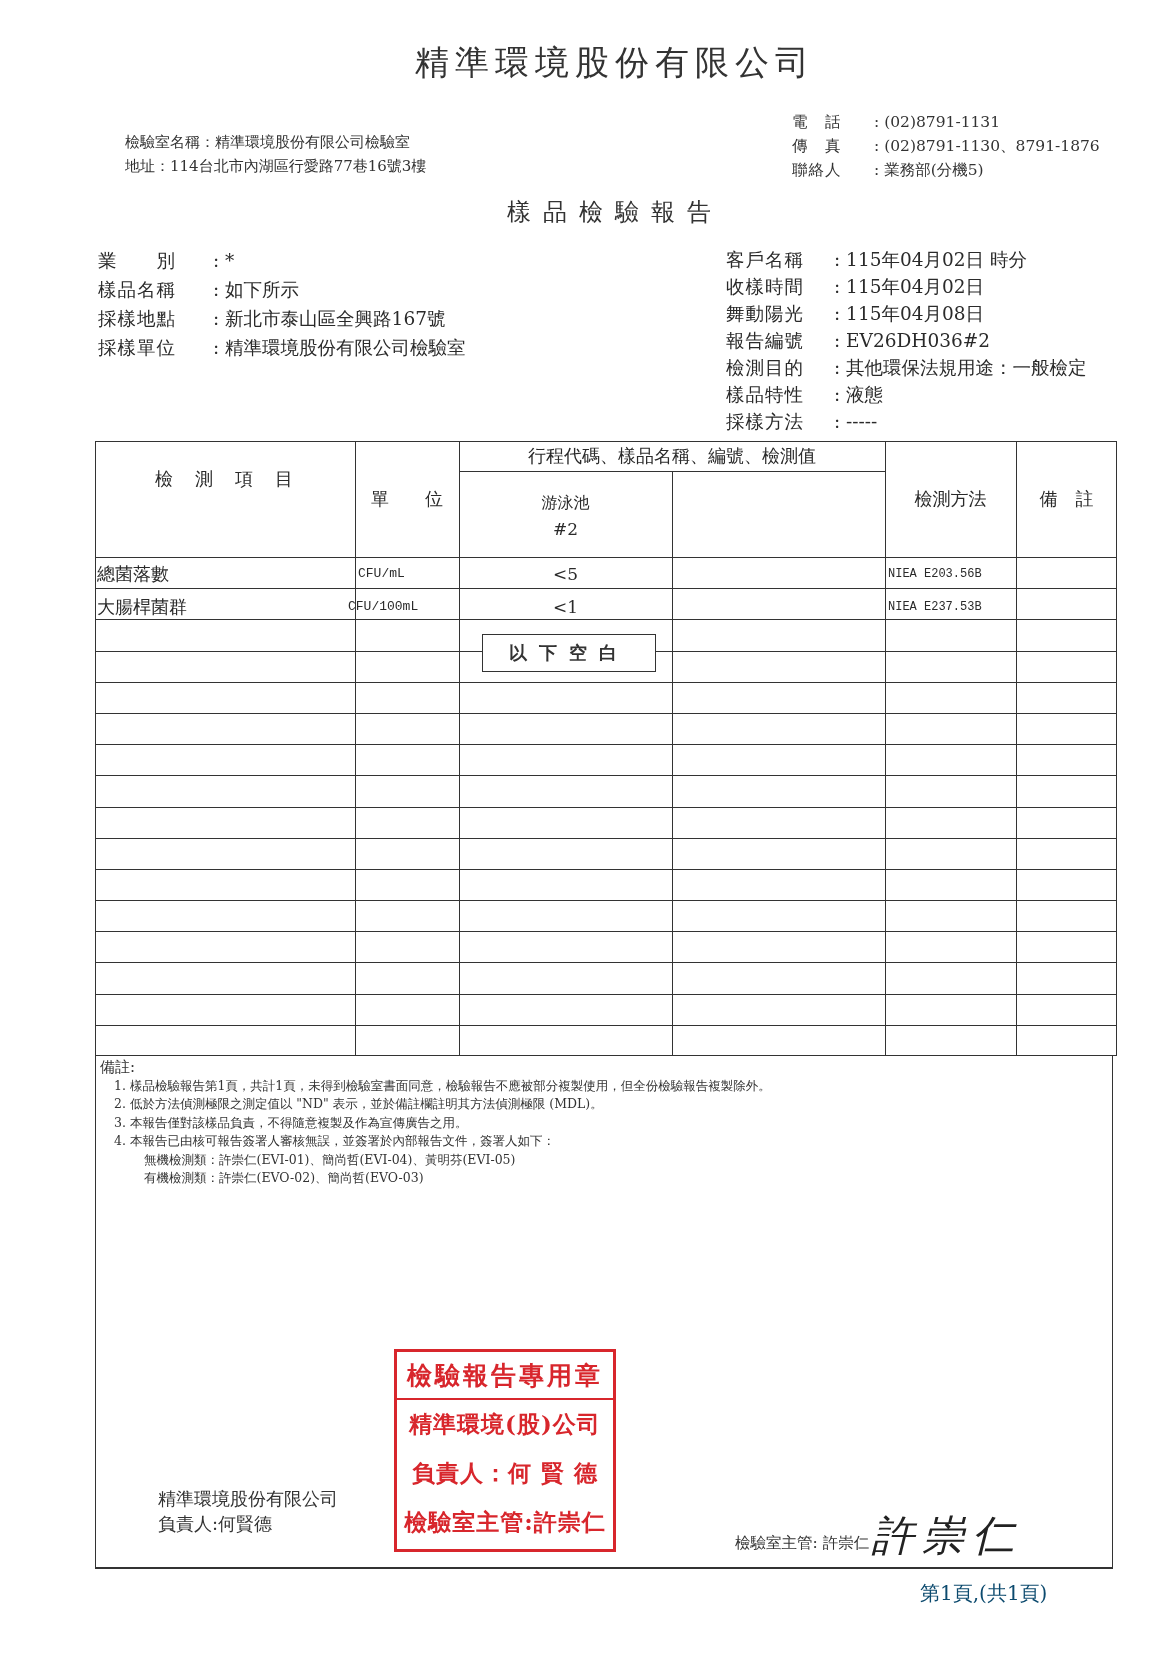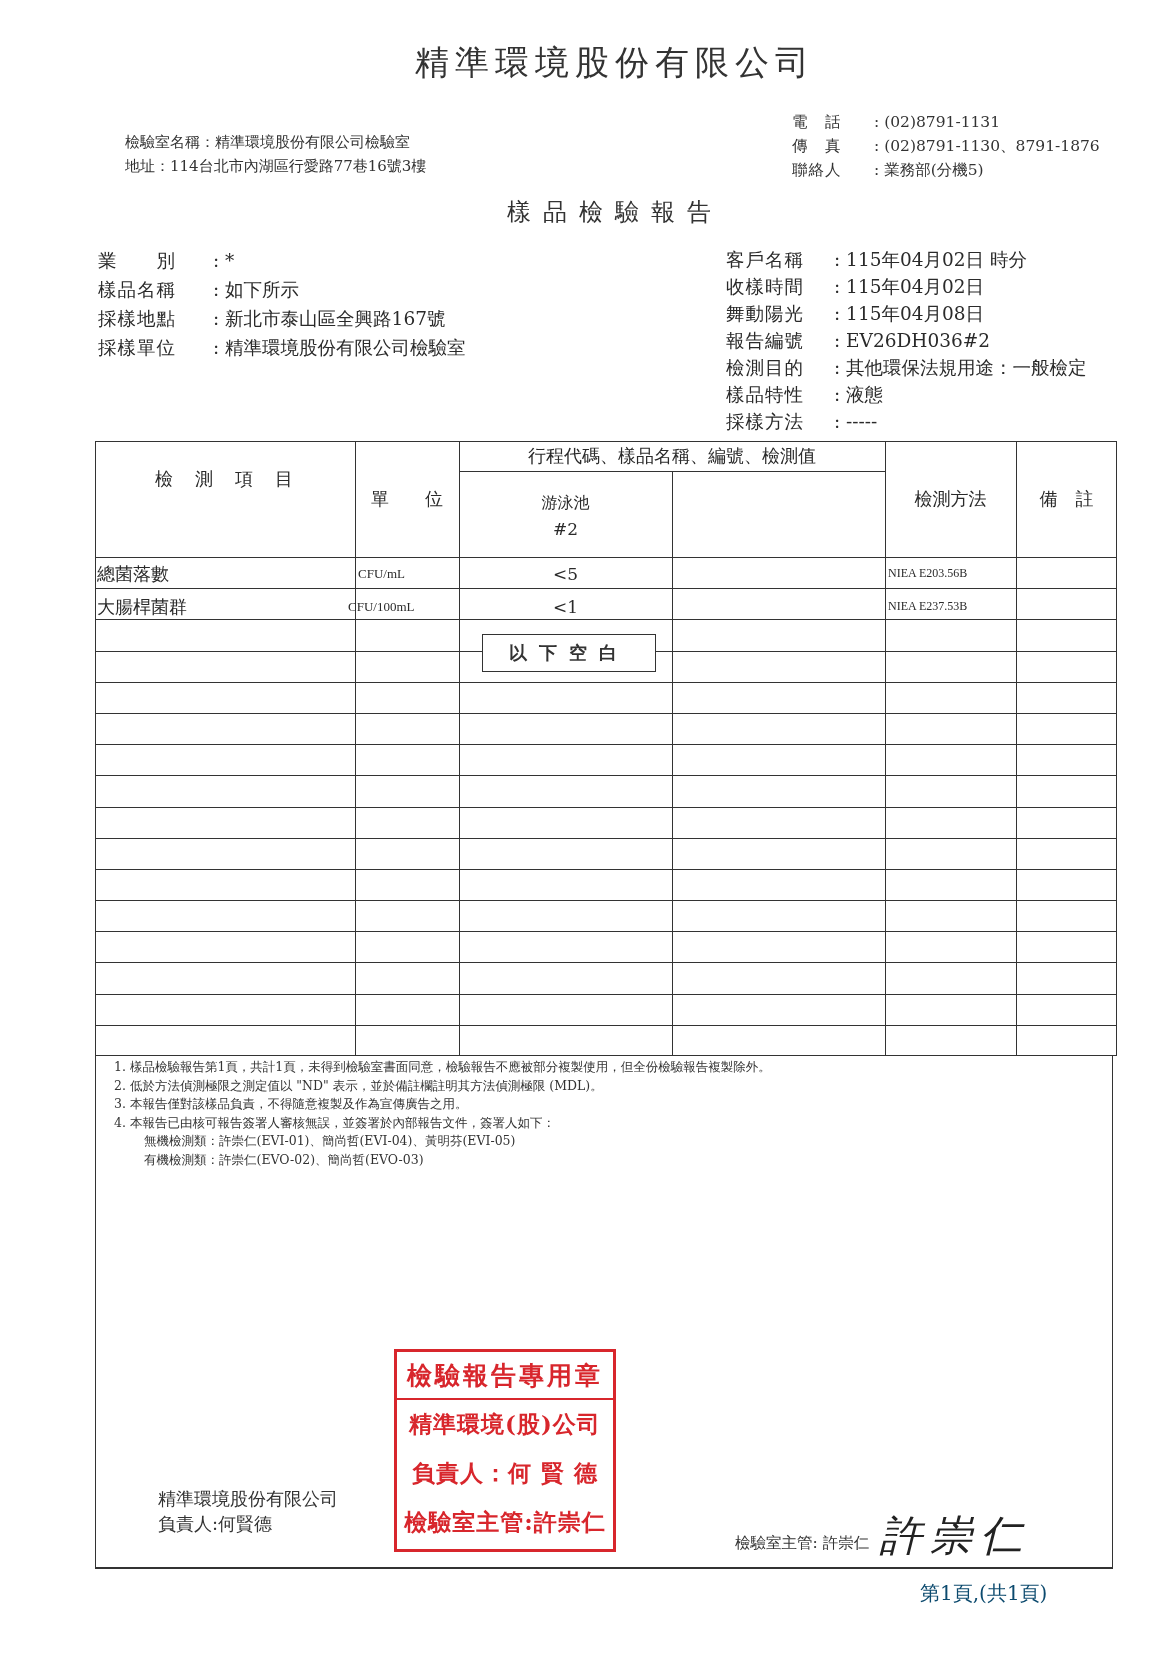--- a/index.html
+++ b/index.html
@@ -17,42 +17,42 @@
   .client .k { width:115px; letter-spacing:1px; }
   .right { left:726px; top:246px; font-size:18.5px; line-height:27px; color:#2a2a2a; }
   .right .k { width:108px; letter-spacing:1px; }
 
   
   .tbl { left:95px; top:441px; width:1022px; height:615px; border:1.6px solid #333; box-sizing:border-box; }
   .vline { position:absolute; width:0; border-left:1.4px solid #333; }
   .hline { position:absolute; height:0; border-top:1.5px solid #333; }
   .cell { position:absolute; display:flex; align-items:center; font-size:17px; color:#2a2a2a; }
   .cell.center { justify-content:center; text-align:center; }
-  .small { font-size:13px; font-family:Liberation Serif, serif; }
+  .small { font-size:13px; font-family:Liberation Mono, monospace; }
   .blank-box { position:absolute; left:482px; top:634px; width:172px; height:36px; border:1.5px solid #333;
                background:#fff; display:flex; align-items:center; justify-content:center; font-size:18px;
                letter-spacing:12px; font-weight:bold; color:#333; }
 
   
   .frame { left:95px; top:1056px; width:1018px; height:513px; border-left:1.6px solid #333; border-right:1.6px solid #333;
            border-bottom:2px solid #333; box-sizing:border-box; }
   .notes { left:100px; top:1058px; font-size:12.5px; line-height:18.5px; color:#333; }
   .notes .head { font-size:15px; }
   .notes .item { padding-left:14px; }
   .notes .sub { padding-left:44px; }
 
   .stamp { left:394px; top:1349px; width:222px; height:203px; border:3px solid #d8262c; box-sizing:border-box; color:#d8262c;
            font-weight:bold; font-family:"DejaVu Serif",serif; }
   .stamp .top { height:46px; border-bottom:2.5px solid #d8262c; display:flex; align-items:center; justify-content:center;
                 font-size:25px; letter-spacing:3px; }
   .stamp .ln { height:49px; display:flex; align-items:center; justify-content:center; font-size:23px; letter-spacing:1px; }
 
   .company { left:158px; top:1486px; font-size:18px; line-height:25px; color:#333; }
   .supervisor { left:735px; top:1533px; font-size:15.5px; color:#333; }
-  .sig { left:872px; top:1508px; font-size:42px; font-family:"DejaVu Serif",serif; font-style:italic; color:#222; letter-spacing:8px;margin-left:8px; }
+  .sig { left:872px; top:1508px; font-size:42px; font-family:"DejaVu Serif",serif; font-style:italic; color:#222; letter-spacing:8px; }
   .pageno { left:920px; top:1580px; font-size:20px; color:#0c4a6e; }
 </style>
 </head>
 <body>
 
 <div class="abs title">精準環境股份有限公司</div>
 
 <div class="abs lab">
   <div><span>檢驗室名稱：</span><span>精準環境股份有限公司檢驗室</span></div>
   <div><span>地址：</span><span>114台北市內湖區行愛路77巷16號3樓</span></div>
@@ -167,20 +167,21 @@
 
 <div class="cell" style="left:97px;top:590px;width:256px;height:33px;font-size:18px;">大腸桿菌群</div>
 <div class="cell small" style="left:348px;top:590px;width:100px;height:33px;">CFU/100mL</div>
 <div class="cell center" style="left:459px;top:590px;width:213px;height:33px;font-size:17px;">&lt;1</div>
 <div class="cell small" style="left:888px;top:590px;width:128px;height:33px;font-size:12px;">NIEA E237.53B</div>
 
 <div class="blank-box">以下空白</div>
 
 <div class="abs frame"></div>
 <div class="abs notes">
+  <div class="head">備註:</div>
   <div class="item">1. 樣品檢驗報告第1頁，共計1頁，未得到檢驗室書面同意，檢驗報告不應被部分複製使用，但全份檢驗報告複製除外。</div>
   <div class="item">2. 低於方法偵測極限之測定值以 "ND" 表示，並於備註欄註明其方法偵測極限 (MDL)。</div>
   <div class="item">3. 本報告僅對該樣品負責，不得隨意複製及作為宣傳廣告之用。</div>
   <div class="item">4. 本報告已由核可報告簽署人審核無誤，並簽署於內部報告文件，簽署人如下：</div>
   <div class="sub">無機檢測類：許崇仁(EVI-01)、簡尚哲(EVI-04)、黃明芬(EVI-05)</div>
   <div class="sub">有機檢測類：許崇仁(EVO-02)、簡尚哲(EVO-03)</div>
 </div>
 
 <div class="abs stamp">
   <div class="top">檢驗報告專用章</div>

